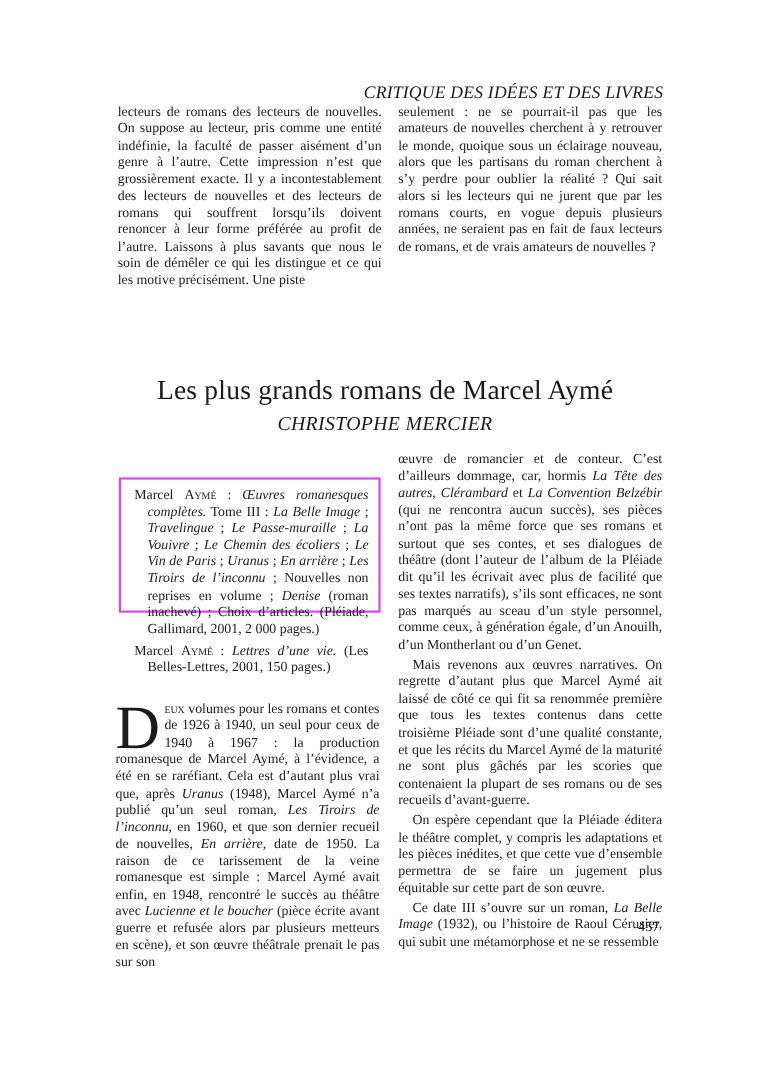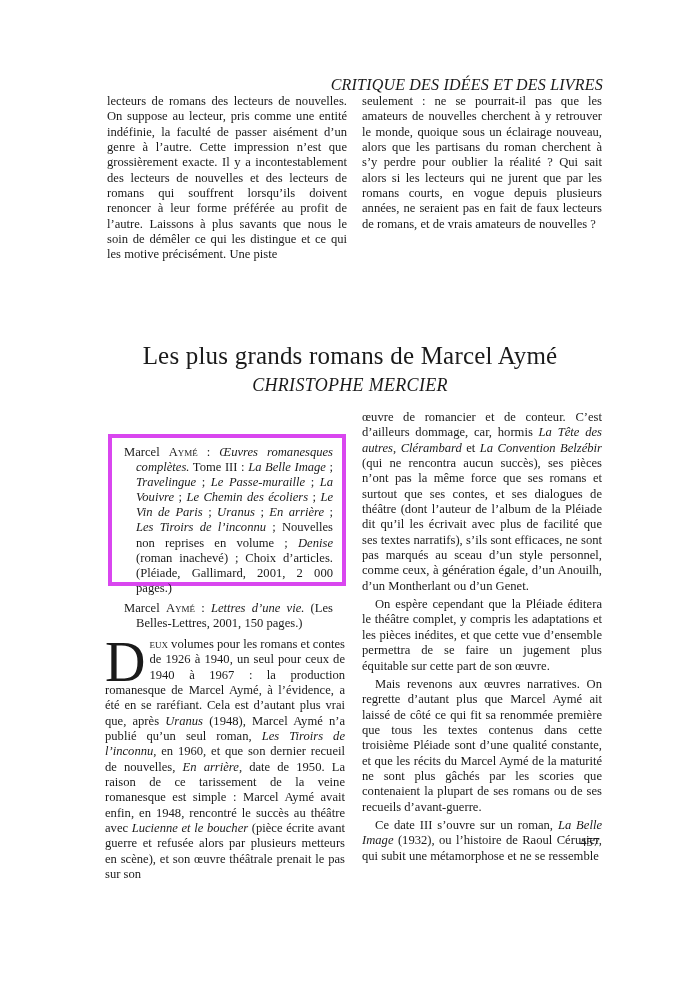--- a/index.html
+++ b/index.html
@@ -24,22 +24,22 @@
   #bottom-right { left: 362px; top: 410px; }
   .article-title {
     position: absolute; left: 0; right: 0; top: 326px; text-align: center;
     font-size: 25px; letter-spacing: 0.2px;
   }
   .author {
     position: absolute; left: 0; right: 0; top: 375px; text-align: center;
     font-style: italic; font-size: 18px; letter-spacing: 0.3px;
   }
   .book-box {
-    position: absolute; left: 108px; top: 434px; width: 238px; height: 152px;
-    border: 4px solid #d946ef; box-sizing: border-box; padding: 7px 9px 0 12px;
+    position: absolute; left: 108px; top: 434px; width: 238px; height: 123px;
+    border: 2px solid #d946ef; box-sizing: border-box; padding: 7px 9px 0 12px;
     font-size: 12.6px; line-height: 15.1px;
   }
   .book-entry { text-align: justify; padding-left: 12px; text-indent: -12px; margin: 0; }
   .book-entry + .book-entry { margin-top: 5px; }
   .sc { font-variant: small-caps; }
   .dropcap {
     float: left; font-size: 56px; line-height: 44px; margin: 1px 4px -2px 0; padding-top: 2px;
   }
   .lead-sc { font-variant: small-caps; }
   .page-number {
@@ -67,18 +67,18 @@
   <p class="book-entry"><span>Marcel</span> <span class="sc">Aymé</span><span> : </span><i>Œuvres romanesques complètes.</i><span> Tome III : </span><i>La Belle Image</i><span> ; </span><i>Travelingue</i><span> ; </span><i>Le Passe-muraille</i><span> ; </span><i>La Vouivre</i><span> ; </span><i>Le Chemin des écoliers</i><span> ; </span><i>Le Vin de Paris</i><span> ; </span><i>Uranus</i><span> ; </span><i>En arrière</i><span> ; </span><i>Les Tiroirs de l’inconnu</i><span> ; Nouvelles non reprises en volume ; </span><i>Denise</i><span> (roman inachevé) ; Choix d’articles. (Pléiade, Gallimard, 2001, 2 000 pages.)</span></p>
   <p class="book-entry"><span>Marcel</span> <span class="sc">Aymé</span><span> : </span><i>Lettres d’une vie.</i><span> (Les Belles-Lettres, 2001, 150 pages.)</span></p>
 </div>
 
 <div class="col" id="bottom-left">
   <p class="noindent"><span class="dropcap">D</span><span class="lead-sc">eux</span><span> volumes pour les romans et contes de 1926 à 1940, un seul pour ceux de 1940 à 1967 : la production romanesque de Marcel Aymé, à l’évidence, a été en se raréfiant. Cela est d’autant plus vrai que, après </span><i>Uranus</i><span> (1948), Marcel Aymé n’a publié qu’un seul roman, </span><i>Les Tiroirs de l’inconnu</i><span>, en 1960, et que son dernier recueil de nouvelles, </span><i>En arrière</i><span>, date de 1950. La raison de ce tarissement de la veine romanesque est simple : Marcel Aymé avait enfin, en 1948, rencontré le succès au théâtre avec </span><i>Lucienne et le boucher</i><span> (pièce écrite avant guerre et refusée alors par plusieurs metteurs en scène), et son œuvre théâtrale prenait le pas sur son</span></p>
 </div>
 
 <div class="col" id="bottom-right">
   <p class="noindent"><span>œuvre de romancier et de conteur. C’est d’ailleurs dommage, car, hormis </span><i>La Tête des autres</i><span>, </span><i>Clérambard</i><span> et </span><i>La Convention Belzébir</i><span> (qui ne rencontra aucun succès), ses pièces n’ont pas la même force que ses romans et surtout que ses contes, et ses dialogues de théâtre (dont l’auteur de l’album de la Pléiade dit qu’il les écrivait avec plus de facilité que ses textes narratifs), s’ils sont efficaces, ne sont pas marqués au sceau d’un style personnel, comme ceux, à génération égale, d’un Anouilh, d’un Montherlant ou d’un Genet.</span></p>
+  <p>Mais revenons aux œuvres narratives. On regrette d’autant plus que Marcel Aymé ait laissé de côté ce qui fit sa renommée première que tous les textes contenus dans cette troisième Pléiade sont d’une qualité constante, et que les récits du Marcel Aymé de la maturité ne sont plus gâchés par les scories que contenaient la plupart de ses romans ou de ses recueils d’avant-guerre.</p>
   <p>On espère cependant que la Pléiade éditera le théâtre complet, y compris les adaptations et les pièces inédites, et que cette vue d’ensemble permettra de se faire un jugement plus équitable sur cette part de son œuvre.</p>
-  <p>Mais revenons aux œuvres narratives. On regrette d’autant plus que Marcel Aymé ait laissé de côté ce qui fit sa renommée première que tous les textes contenus dans cette troisième Pléiade sont d’une qualité constante, et que les récits du Marcel Aymé de la maturité ne sont plus gâchés par les scories que contenaient la plupart de ses romans ou de ses recueils d’avant-guerre.</p>
   <p><span>Ce date III s’ouvre sur un roman, </span><i>La Belle Image</i><span> (1932), ou l’histoire de Raoul Cérusier, qui subit une métamorphose et ne se ressemble</span></p>
 </div>
 
 <div class="page-number">457</div>
 
 </body></html>

